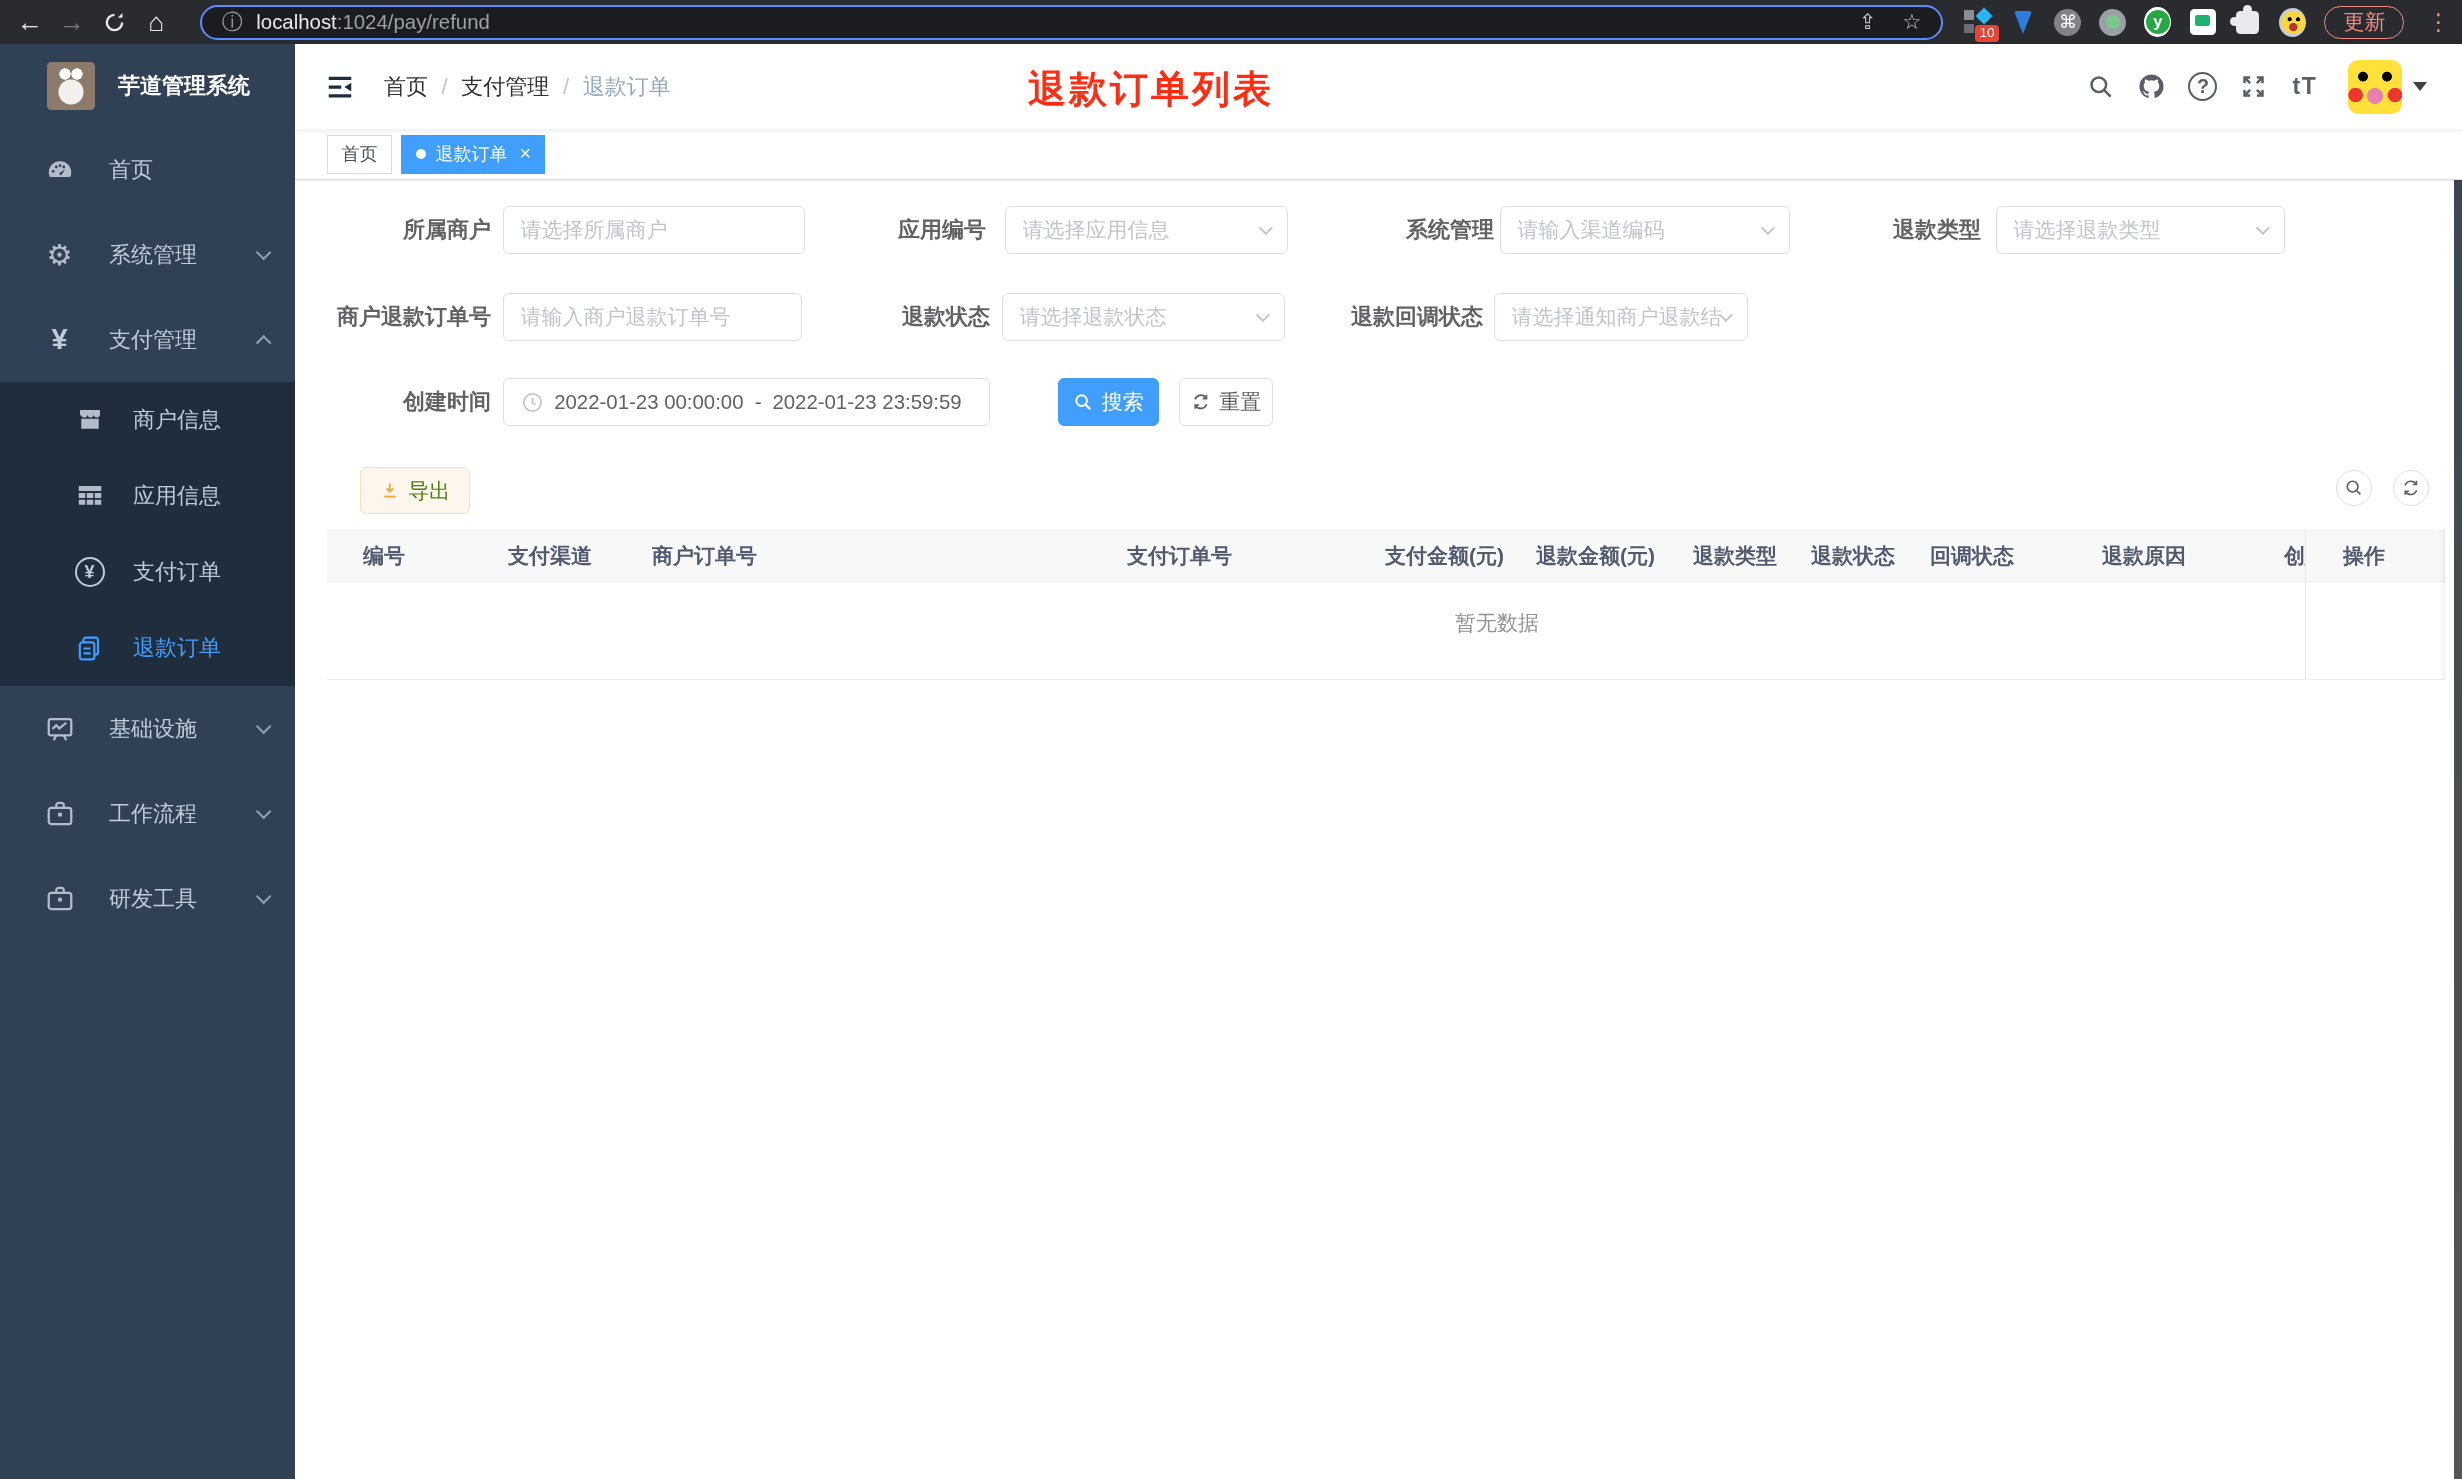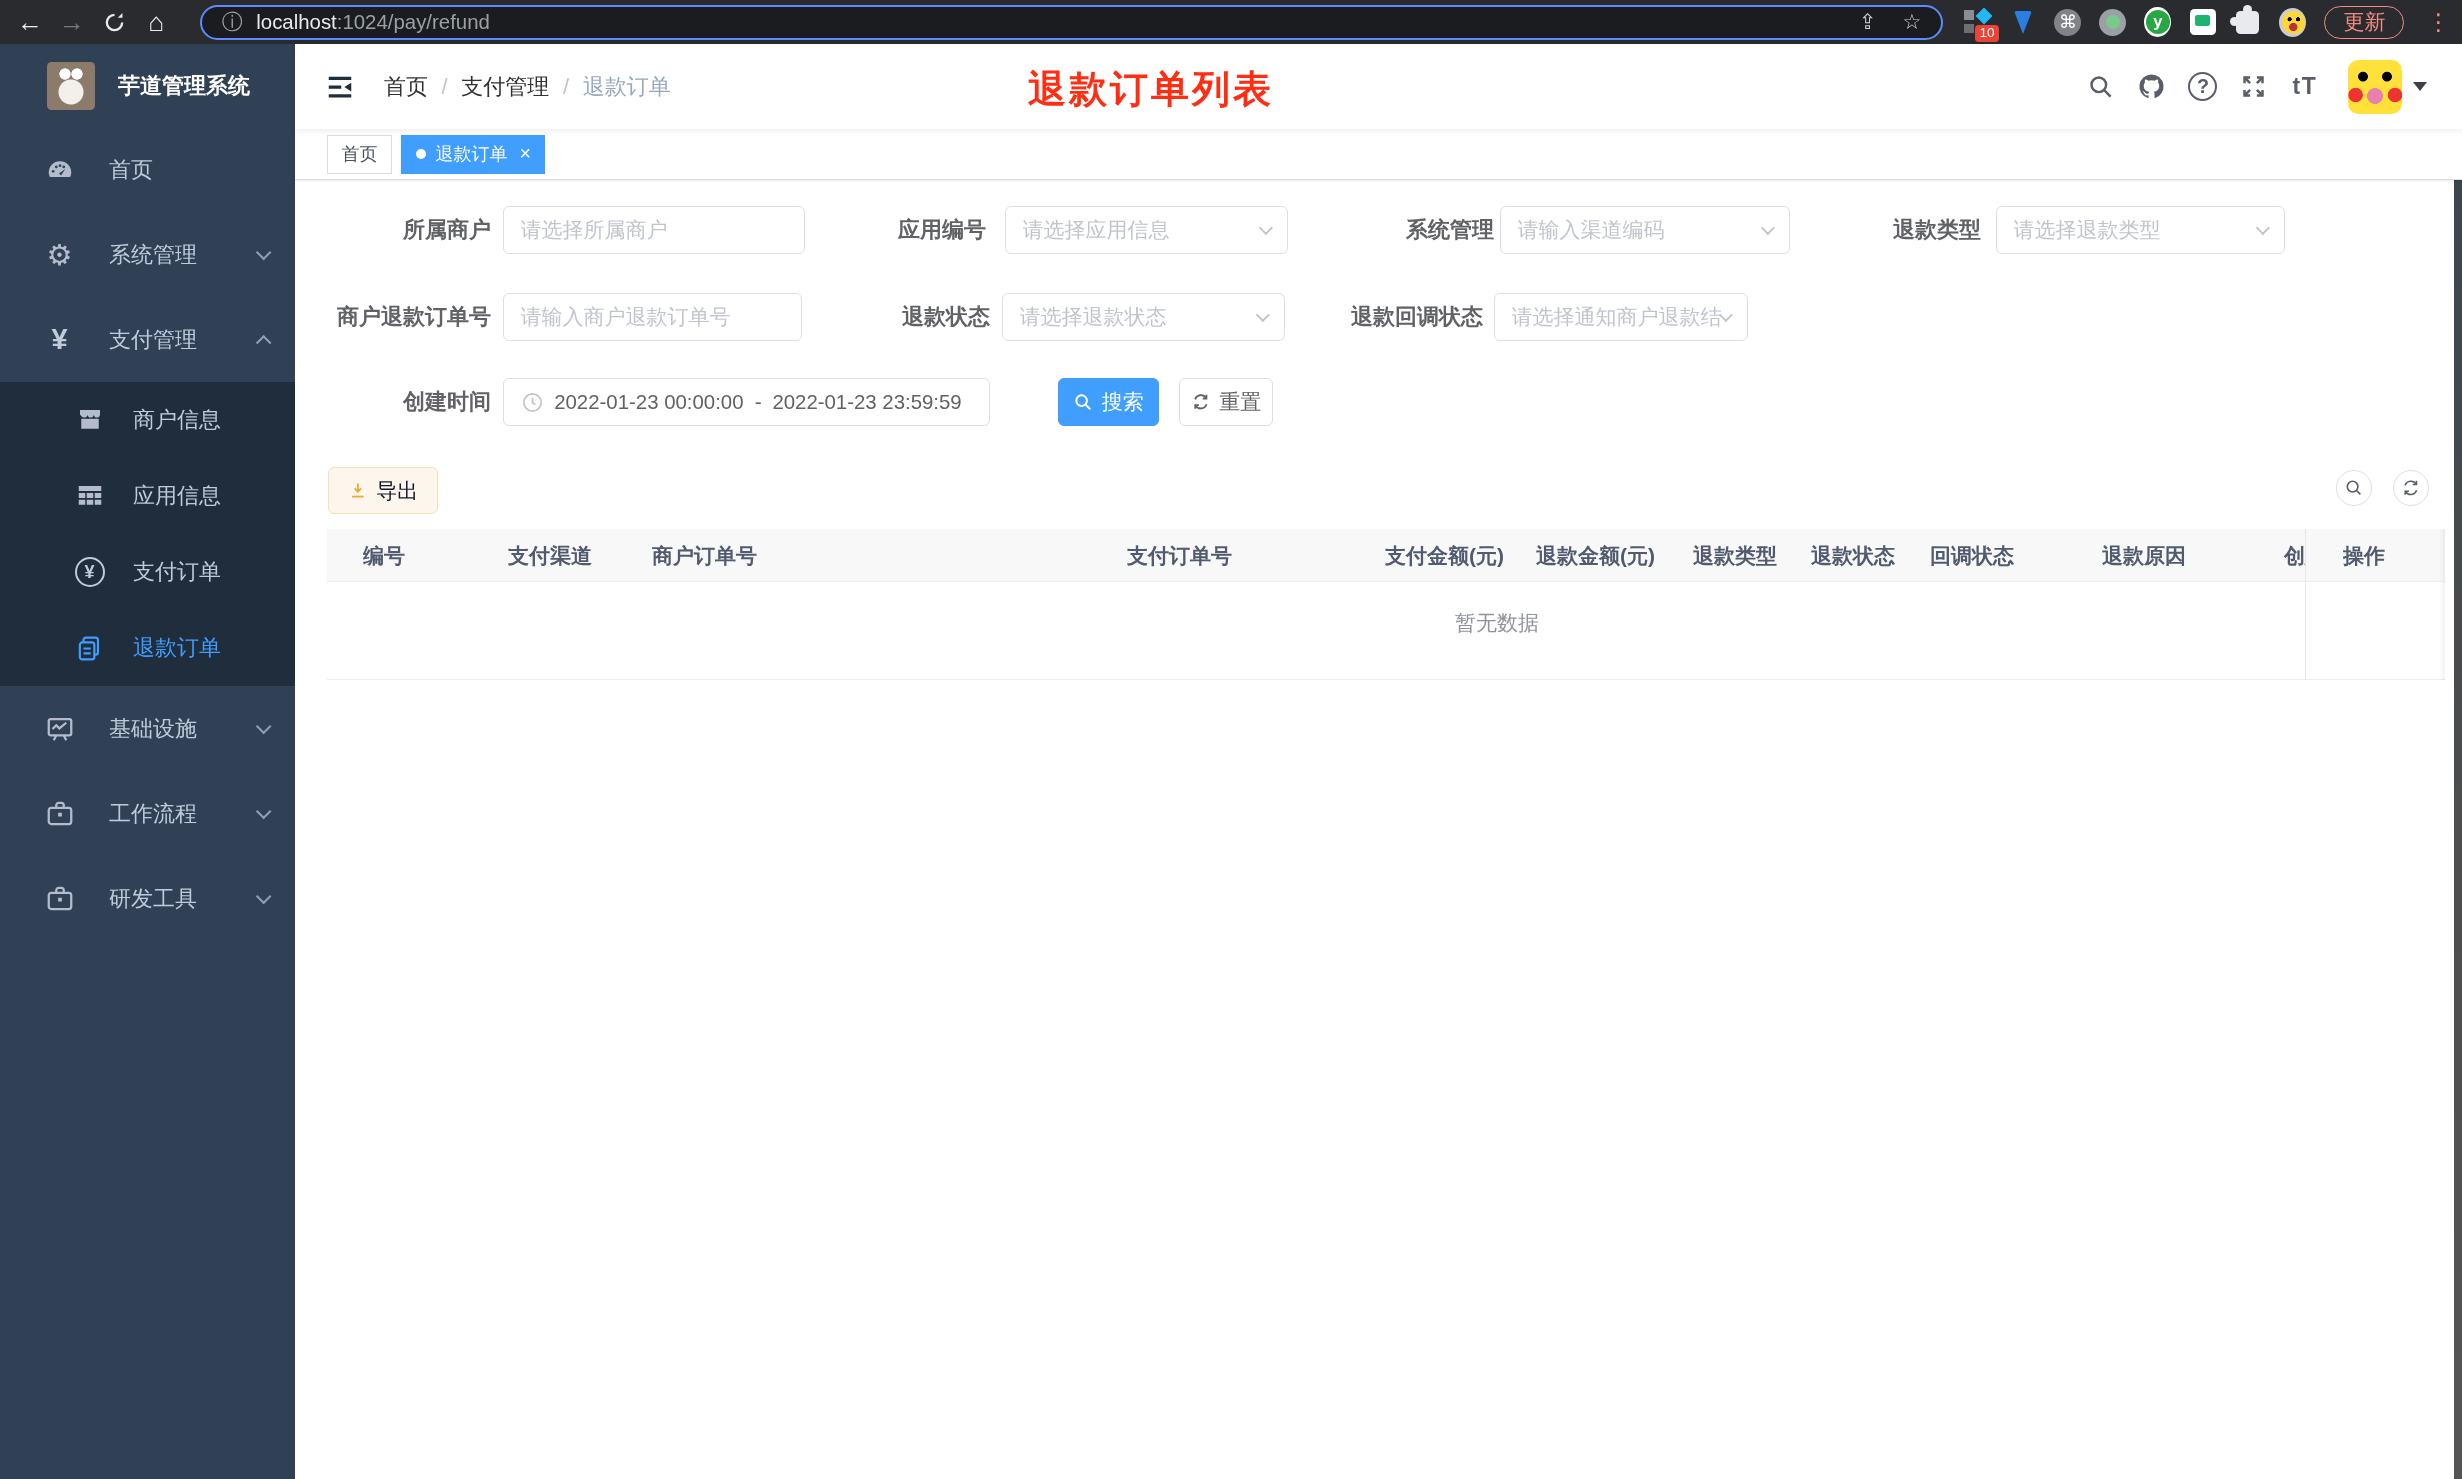--- a/index.html
+++ b/index.html
@@ -128,21 +128,21 @@
   .sel-arrow { width:9.8px; height:9.8px; border-right:2.3px solid #c0c4cc; border-bottom:2.3px solid #c0c4cc;
     transform:rotate(45deg); margin-top:-4.5px; flex:none; }
   .dateval { color:#606266; font-size:20.4px; overflow:hidden; white-space:nowrap; width:190px; }
   .date-sep { color:#606266; padding:0 10.6px; flex:none; }
   .clock { margin-right:10.6px; flex:none; }
 
   .btn { position:absolute; height:48px; border-radius:6px; display:flex; align-items:center;
     justify-content:center; font-size:21px; gap:9px; cursor:pointer; }
   .btn-primary { background:#409eff; color:#fff; border:0.8px solid #409eff; }
   .btn-plain { background:#fff; color:#606266; border:0.8px solid #dcdfe6; }
-  .btn-warn { background:#fdf6ec; color:#0f172a; border:0.8px solid #f7e0b6; }
+  .btn-warn { background:#fdf6ec; color:#4d7c0f; border:0.8px solid #f7e0b6;margin-left:32px; }
   .circle-btn { position:absolute; width:36px; height:36px; border:0.8px solid #dcdfe6; border-radius:50%;
     background:#fff; display:flex; align-items:center; justify-content:center; }
 
   
   .thead { position:absolute; left:32px; top:349px; width:2118px; height:53px; background:#f8f8f9;
     border-bottom:0.8px solid #ebeef5;text-decoration:underline; }
   .th { position:absolute; top:0; height:53px; line-height:53px; font-size:21px; font-weight:bold;
     color:#515a6e; white-space:nowrap; overflow:hidden; }
   .tbody-row { position:absolute; left:32px; top:402px; width:2118px; height:98px; background:#fff;
     border-bottom:0.8px solid #ebeef5; }

